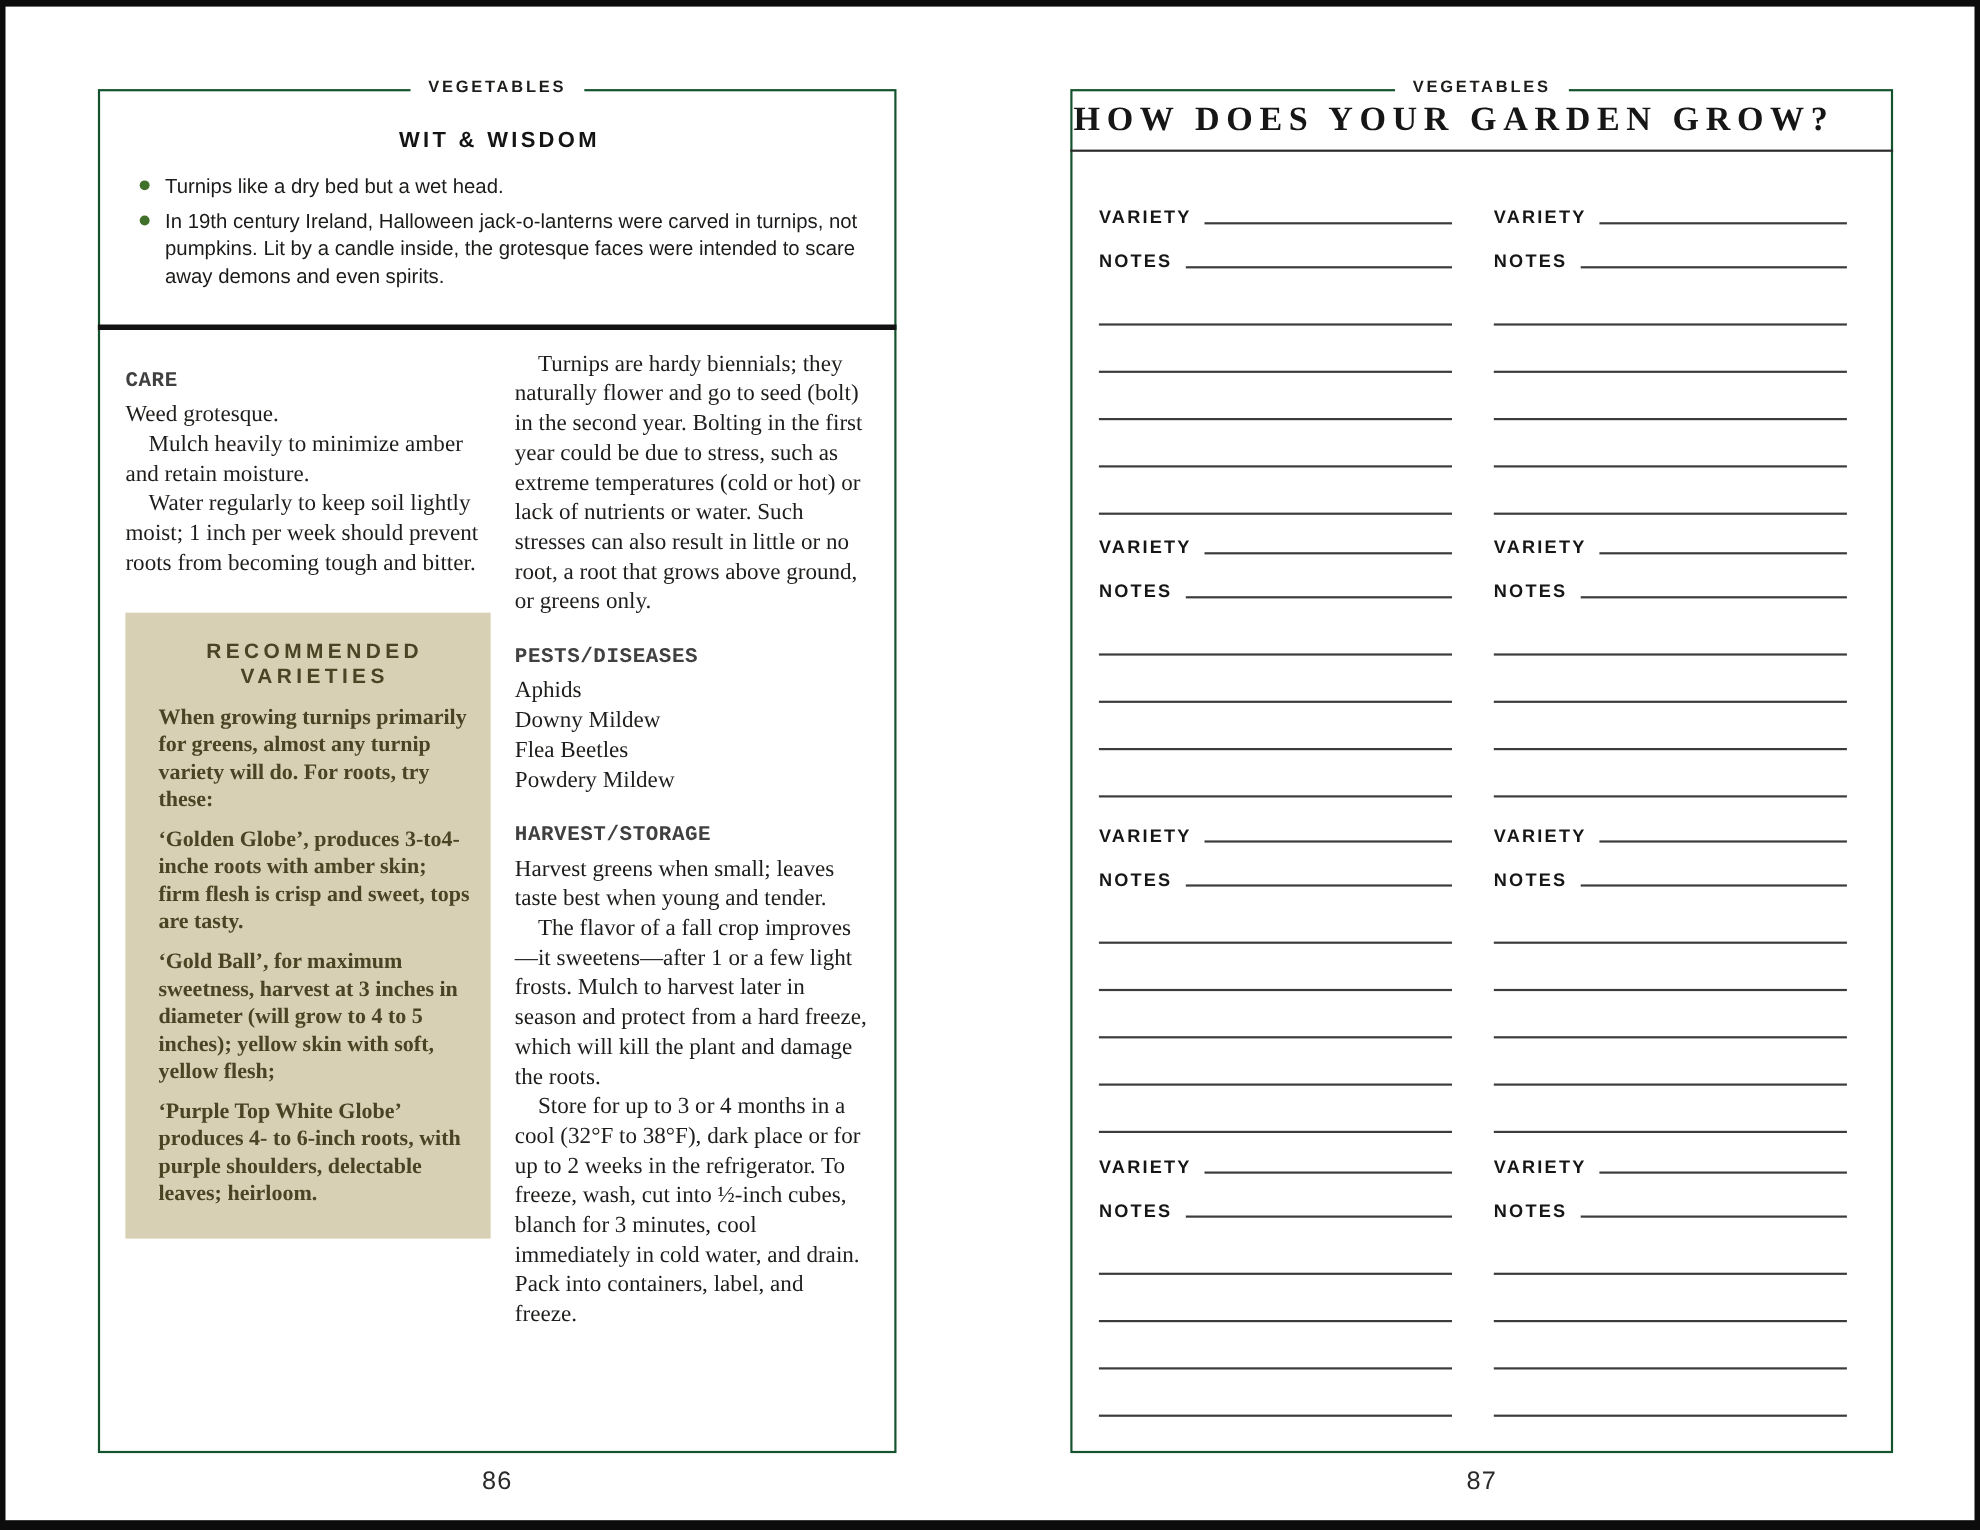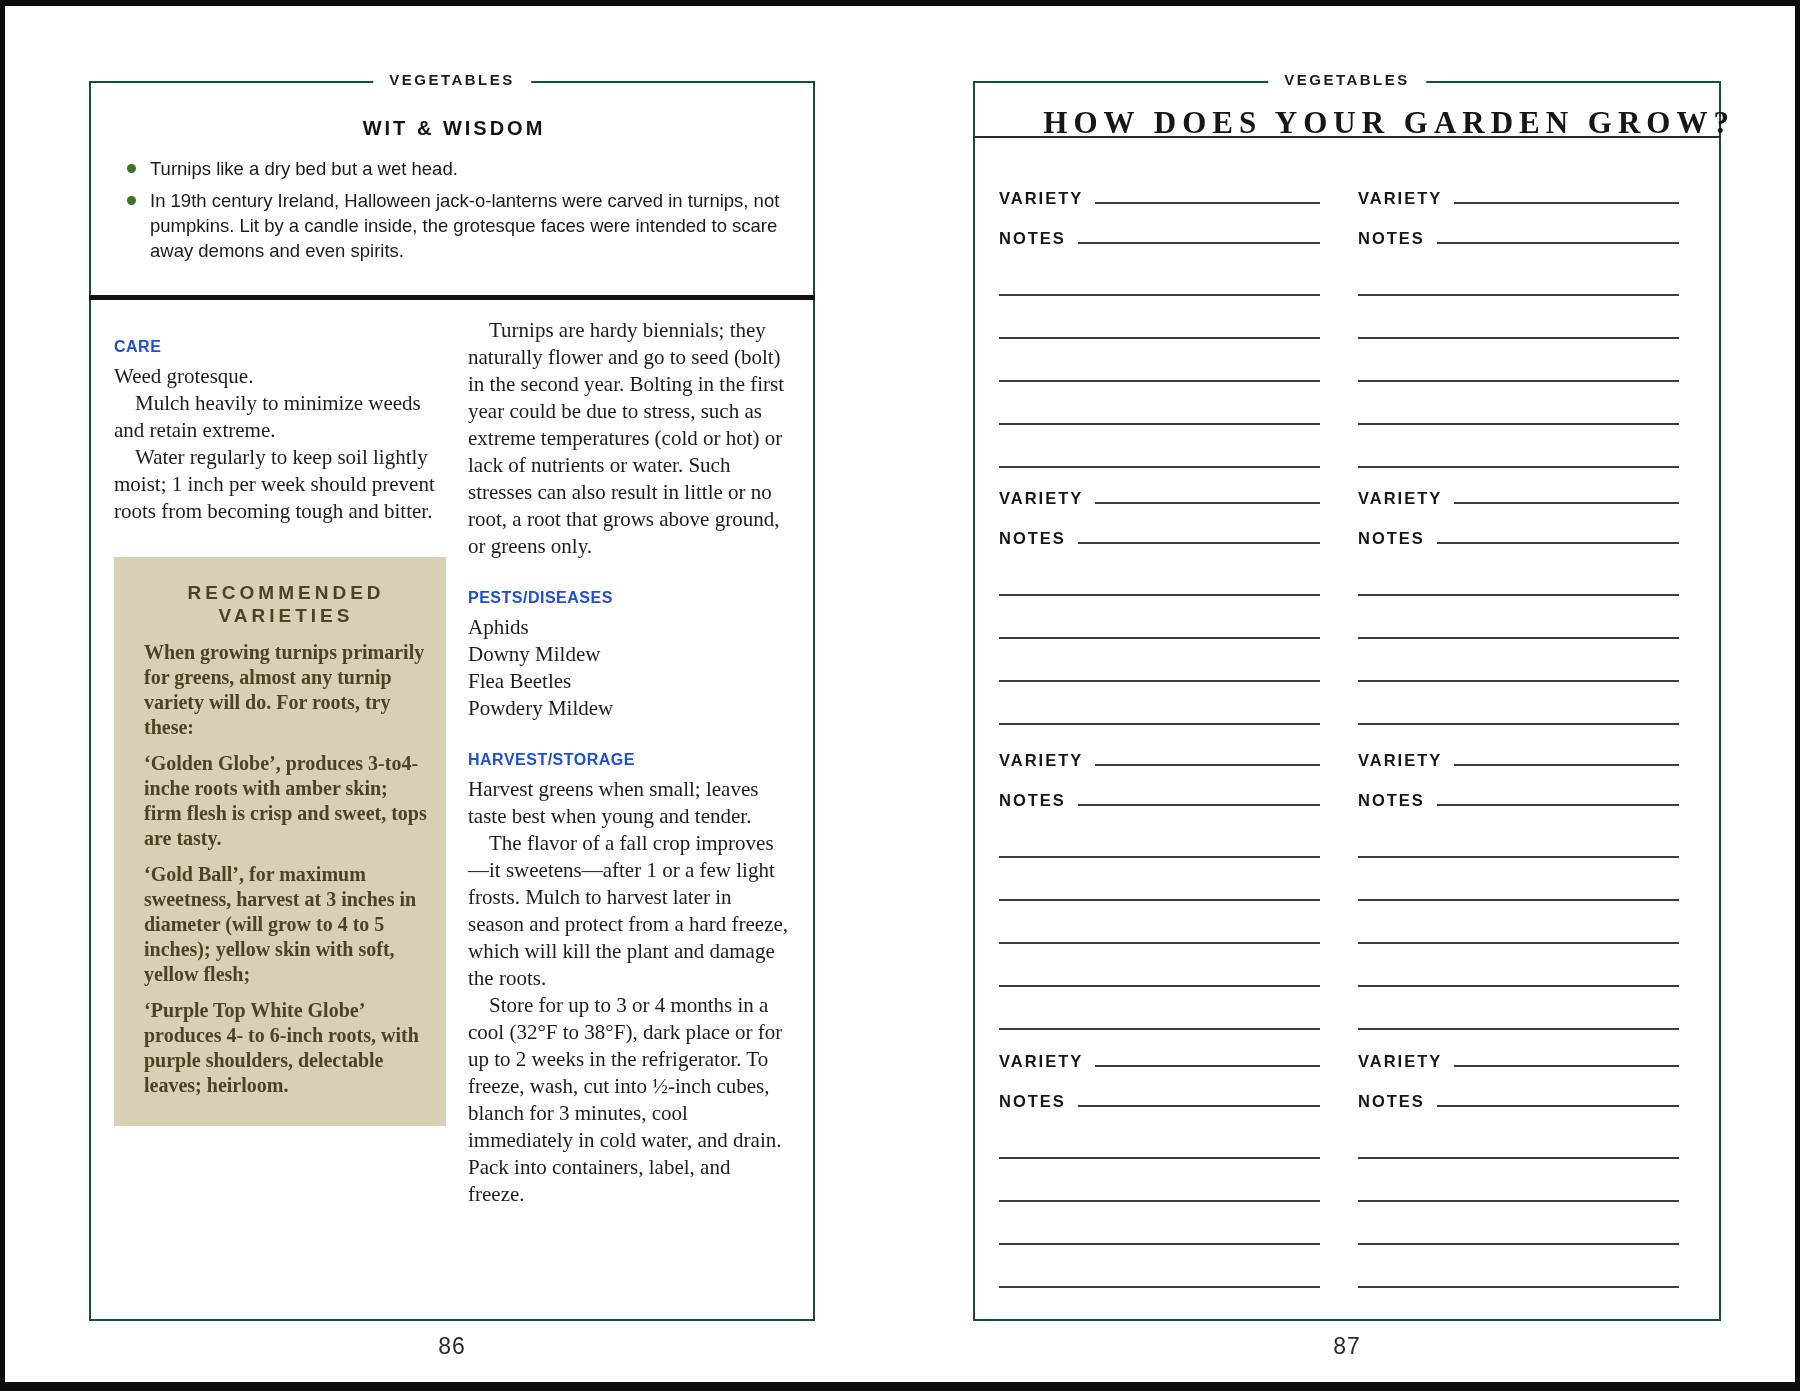--- a/index.html
+++ b/index.html
@@ -48,22 +48,22 @@
   .thick-rule{position:absolute;top:212px;left:-2px;right:-2px;height:5px;background:#121212;}
   .columns{
     position:absolute;top:234px;left:23px;right:23px;bottom:0;
     display:flex;gap:22px;
     font-family:"Liberation Serif","DejaVu Serif",serif;
     font-size:21px;line-height:27px;color:#1e1d1b;
   }
   .col-1{width:332px;flex:0 0 332px;}
   .col-2{flex:1;}
   .columns h3{
-    font-family:Liberation Sans, sans-serif;
-    font-size:16px;font-weight:bold;letter-spacing:0.5px;color:#1d4ed8;
+    font-family:Liberation Mono, monospace;
+    font-size:19px;font-weight:bold;letter-spacing:0.5px;color:#404040;
     margin:0 0 3px 0;
   }
   .columns h3.gap-top{margin-top:24px;}
   .columns h3.first{margin-top:16px;}
   .columns p{margin:0;}
   .columns p.ind{text-indent:21px;}
   .list-line{margin:0;}
   .tan-box{
     margin-top:32px;box-sizing:border-box;width:332px;
     padding:24px 18px 28px 30px;
@@ -75,21 +75,21 @@
     margin-bottom:13px;
   }
   .tan-box p{
     font-family:"Liberation Serif","DejaVu Serif",serif;
     font-weight:bold;font-size:20px;line-height:25px;margin:0 0 11px 0;
   }
   .tan-box p:last-child{margin-bottom:0;}
 
   
   .garden-title{
-    position:absolute;top:6px;left:0;width:100%;text-align:right;margin:16px;
+    position:absolute;top:6px;left:0;width:100%;text-align:left;margin:1px;
     font-family:"Liberation Serif","DejaVu Serif",serif;
     font-size:31px;font-weight:bold;letter-spacing:6px;color:#161616;
     white-space:nowrap;
   }
   .title-rule{position:absolute;top:53px;left:-2px;right:-2px;height:2px;background:#2b2b2b;}
   .grid-block{position:absolute;left:24px;right:40px;display:flex;gap:38px;}
   .grid-col{flex:1;min-width:0;}
   .label-row{display:flex;align-items:flex-end;}
   .label-row.variety-row{height:36px;}
   .label-row.notes-row{height:40px;}
@@ -123,21 +123,21 @@
           </li>
         </ul>
       </div>
 
       <div class="thick-rule"></div>
 
       <div class="columns">
         <div class="col-1">
           <h3 class="first">CARE</h3>
           <p>Weed grotesque.</p>
-          <p class="ind">Mulch heavily to minimize weeds and retain extreme.</p>
+          <p class="ind">Mulch heavily to minimize amber and retain moisture.</p>
           <p class="ind">Water regularly to keep soil lightly moist; 1 inch per week should prevent roots from becoming tough and bitter.</p>
 
           <div class="tan-box" style="background: rgb(216, 208, 181); color: rgb(75, 68, 36);">
             <div class="tan-title" style="color: rgb(75, 68, 36);">
               <span>RECOMMENDED</span><br>
               <span>VARIETIES</span>
             </div>
             <p>When growing turnips primarily for greens, almost any turnip variety will do. For roots, try these:</p>
             <p>‘Golden Globe’, produces 3-to4-inche roots with amber skin; firm flesh is crisp and sweet, tops are tasty.</p>
             <p>‘Gold Ball’, for maximum sweetness, harvest at 3 inches in diameter (will grow to 4 to 5 inches); yellow skin with soft, yellow flesh;</p>

